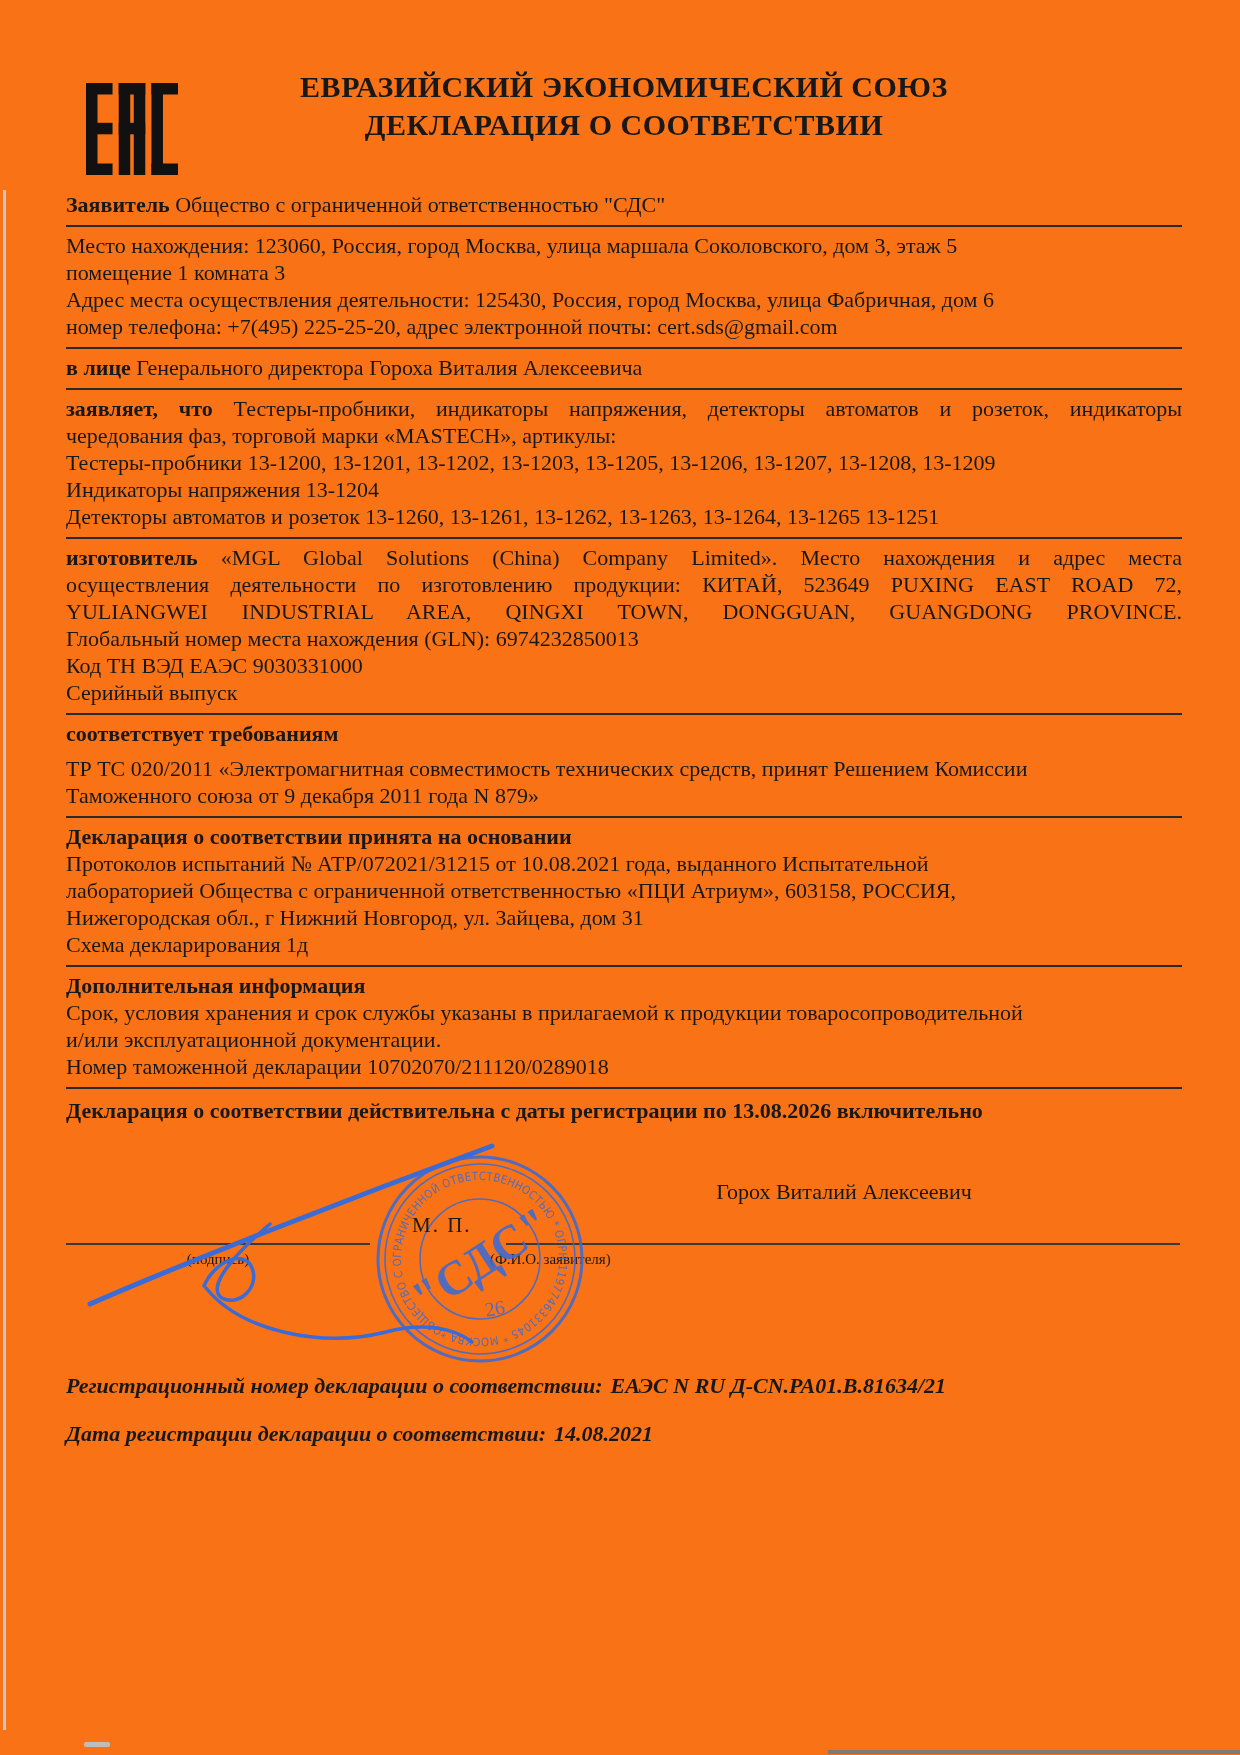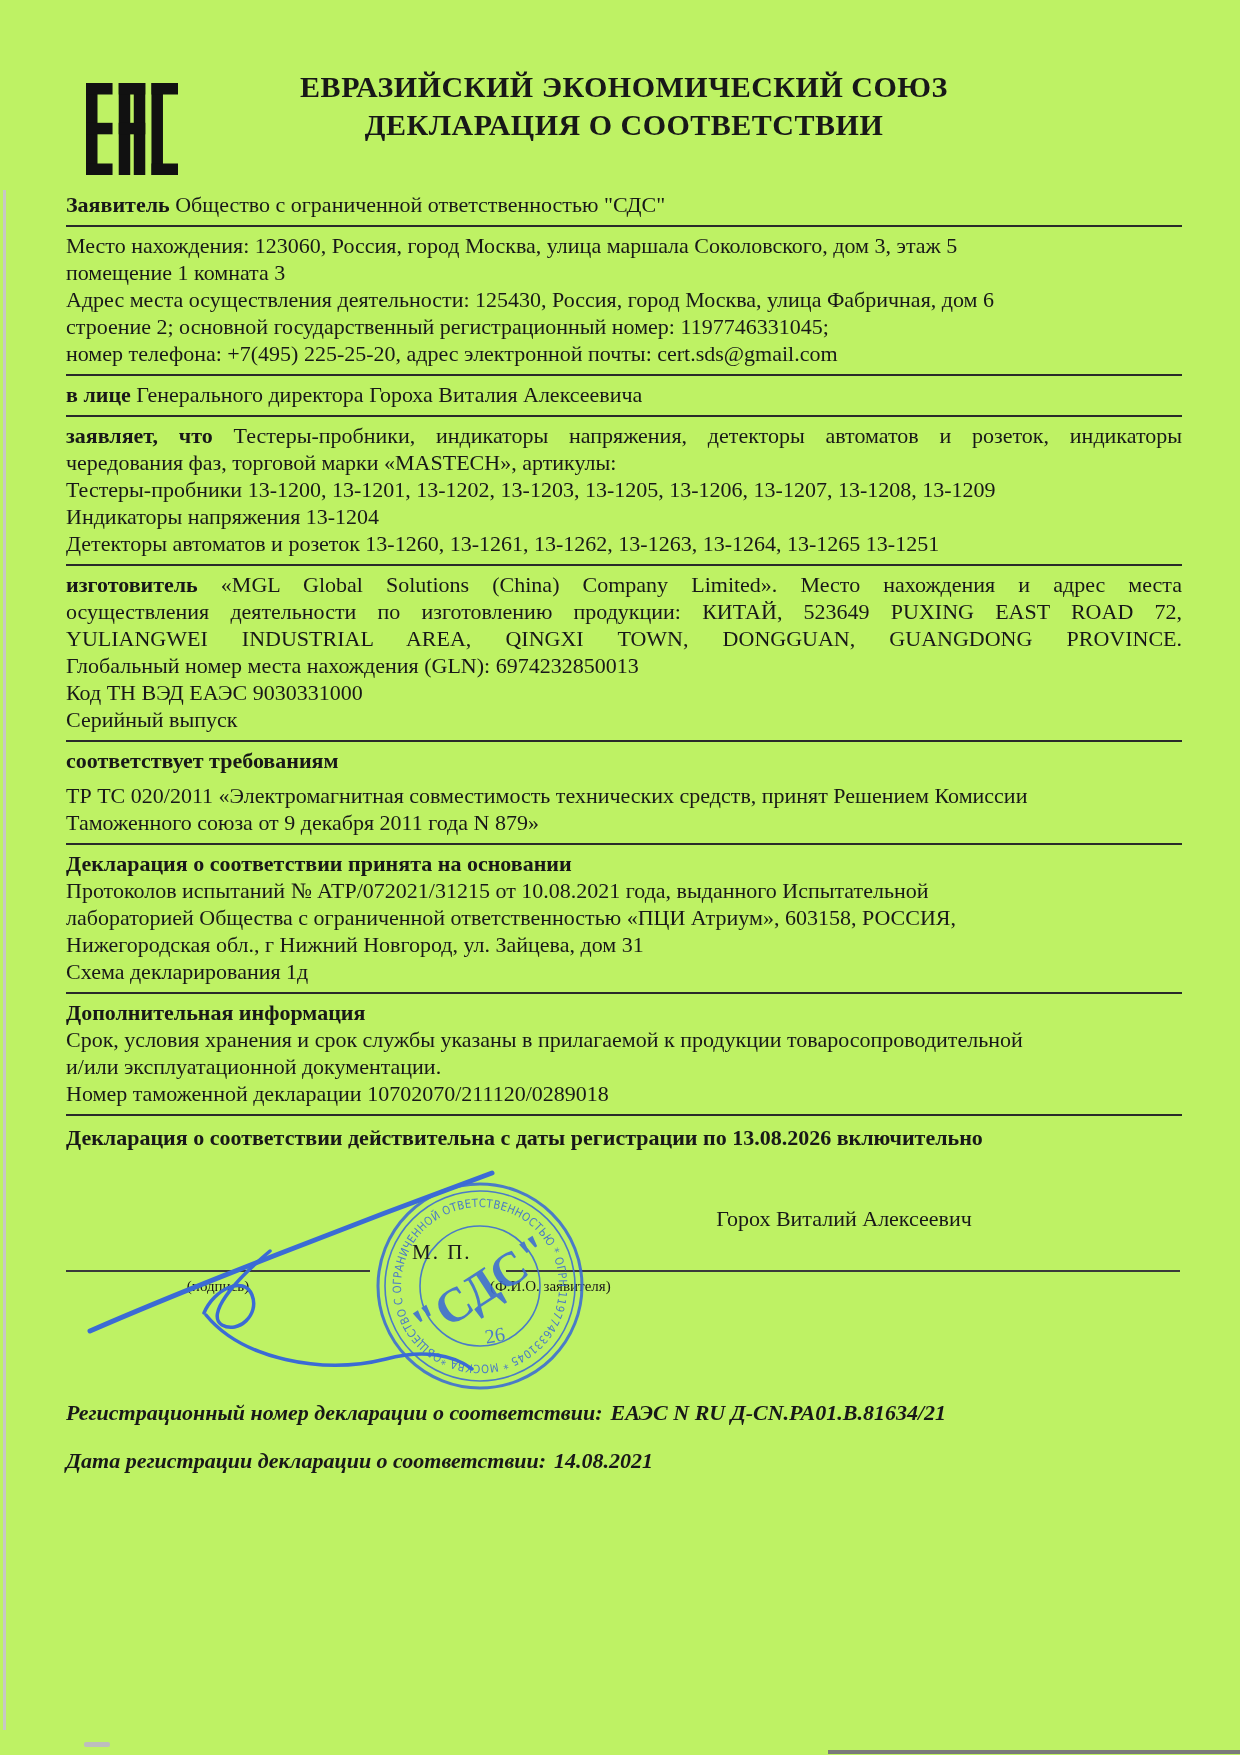--- a/index.html
+++ b/index.html
@@ -1,21 +1,21 @@
 <!DOCTYPE html>
 <html><head>
 <meta charset="utf-8">
 <style>
   html, body { margin: 0; padding: 0; background: #e8e8e8; }
   .page {
     position: relative;
     width: 1240px;
     height: 1755px;
     margin: 0 auto;
-    background: #bef264;
+    background: #f97316;
     box-sizing: border-box;
     padding: 56px 58px 0 66px;
     overflow: hidden;
     font-family: "Liberation Serif", "DejaVu Serif", serif;
     color: #181818;
   }
   
   .scan-edge-left { position: absolute; left: 3px; top: 190px; width: 3px; height: 1540px; background: #c7c7c7; }
   .scan-edge-bottom { position: absolute; left: 828px; bottom: 1px; width: 412px; height: 4px; background: #7a7a7a; }
   .scan-dot { position: absolute; left: 84px; bottom: 8px; width: 26px; height: 5px; background: #bdbdbd; border-radius: 2px; }
@@ -76,21 +76,20 @@
   </header>
 
   <section class="row">
     <div class="line"><span class="b">Заявитель</span> <span>Общество с ограниченной ответственностью "СДС"</span></div>
   </section>
 
   <section class="row">
     <div class="line">Место нахождения: 123060, Россия, город Москва, улица маршала Соколовского, дом 3, этаж 5</div>
     <div class="line">помещение 1 комната 3</div>
     <div class="line">Адрес места осуществления деятельности: 125430, Россия, город Москва, улица Фабричная, дом 6</div>
-    <div class="line">строение 2; основной государственный регистрационный номер: 1197746331045;</div>
     <div class="line">номер телефона: +7(495) 225-25-20, адрес электронной почты: cert.sds@gmail.com</div>
   </section>
 
   <section class="row">
     <div class="line"><span class="b">в лице</span> <span>Генерального директора Гороха Виталия Алексеевича</span></div>
   </section>
 
   <section class="row">
     <div class="jline"><span class="b">заявляет, что</span> <span>Тестеры-пробники, индикаторы напряжения, детекторы автоматов и розеток, индикаторы</span></div>
     <div class="line">чередования фаз, торговой марки «MASTECH», артикулы:</div>

